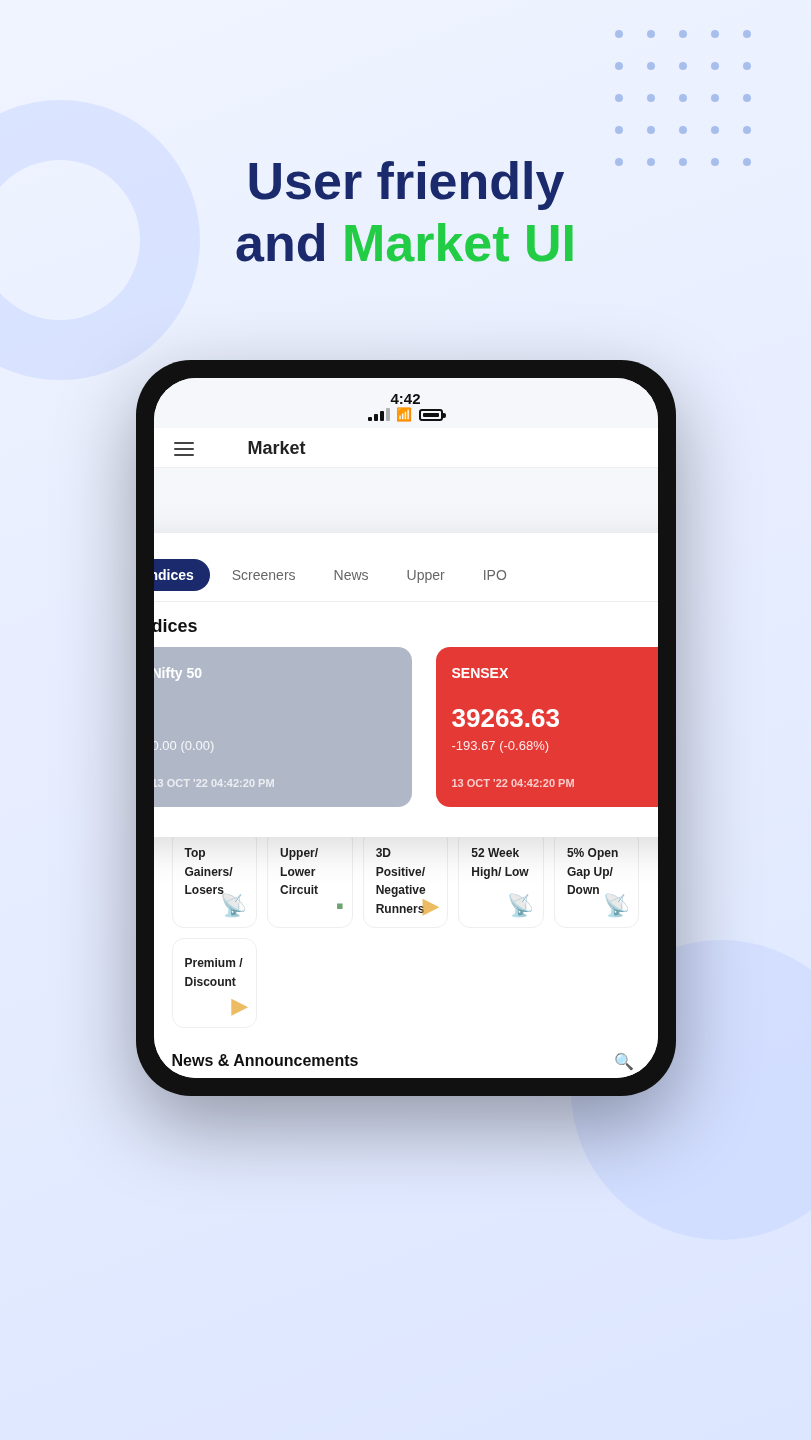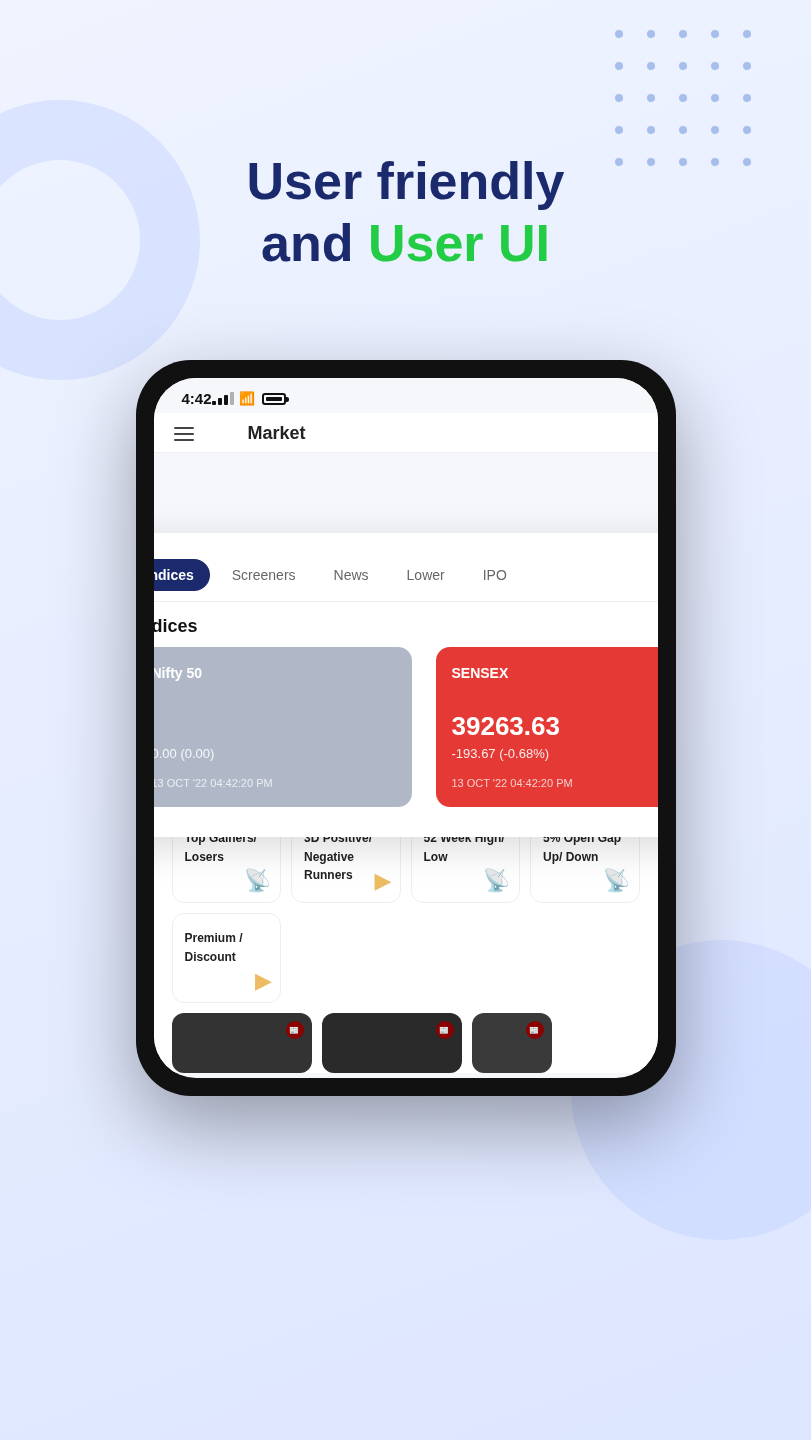--- a/index.html
+++ b/index.html
@@ -93,20 +93,21 @@
       position: relative;
       height: 700px;
     }
     .phone-notch-bar {
       background: #f5f7fa;
       display: flex;
       justify-content: flex-start;
       align-items: center;
       padding: 12px 28px 6px;
       position: relative;
+      flex-direction: column;
     }
     .status-time {
       font-size: 15px;
       font-weight: 700;
       color: #111;
     }
     .status-icons {
       display: flex;
       align-items: center;
       gap: 6px;
@@ -224,27 +225,28 @@
       margin-top: 20px;
     }
     .card-change {
       font-size: 13px;
       color: rgba(255,255,255,0.9);
       margin-top: 4px;
     }
     .card-date {
       font-size: 11px;
       color: rgba(255,255,255,0.75);
-      margin-top: 16px;
+      margin-top: 24px;
+      font-weight: bold;
     }
 
     
     .screener-grid {
       display: grid;
-      grid-template-columns: repeat(4, 1fr);
+      grid-template-columns: repeat(5, 1fr);
       gap: 10px;
       padding: 0 18px 10px;
     }
     .screener-card {
       background: white;
       border: 1px solid #eee;
       border-radius: 12px;
       padding: 14px 12px 10px;
       position: relative;
       min-height: 90px;
@@ -403,21 +405,21 @@
   <span></span>
     <span></span>
     <span></span>
     <span></span>
     <span></span>
 </div>
 
 <div class="hero-text">
   <h1>
     <span>User friendly</span><br>
-    <span>and </span><span class="green">User UI</span>
+    <span>and </span><span class="green">Market UI</span>
   </h1>
 </div>
 
 <div class="phone-container">
   <div class="phone-frame">
     <div class="phone-screen">
 
       <div class="notch"></div>
 
       <div class="phone-notch-bar">
@@ -444,21 +446,21 @@
         </div>
         <span class="header-title">Market</span>
       </div>
 
       <div class="overlay-card">
 
         <div class="tab-bar">
           <div class="tab-item active">Indices</div>
           <div class="tab-item">Screeners</div>
           <div class="tab-item">News</div>
-          <div class="tab-item">Lower</div>
+          <div class="tab-item">Upper</div>
           <div class="tab-item">IPO</div>
         </div>
 
         <div class="content-area">
           <div class="section-header">
             <span class="section-title">Indices</span>
 
           </div>
 
           <div class="index-cards">
@@ -483,37 +485,45 @@
         </div>
       </div>
 
       <div style="margin-top: 350px; background: white; padding-top: 10px;">
         <div class="screener-grid">
           <div class="screener-card">
             <span class="screener-card-title">Top Gainers/ Losers</span>
             <span class="screener-icon">📡</span>
           </div>
           <div class="screener-card">
+            <span class="screener-card-title">Upper/ Lower Circuit</span>
+            <span class="screener-icon" style="color: #2e7d32;">▪</span>
+          </div>
+          <div class="screener-card">
             <span class="screener-card-title">3D Positive/ Negative Runners</span>
             <span class="screener-icon" style="color: #e6a020;">▶</span>
           </div>
           <div class="screener-card">
             <span class="screener-card-title">52 Week High/ Low</span>
             <span class="screener-icon" style="color: #e6a020;">📡</span>
           </div>
           <div class="screener-card">
             <span class="screener-card-title">5% Open Gap Up/ Down</span>
             <span class="screener-icon" style="color: #e6a020;">📡</span>
           </div>
           <div class="screener-card">
             <span class="screener-card-title">Premium / Discount</span>
             <span class="screener-icon" style="color: #e6a020;">▶</span>
           </div>
         </div>
 
+        <div class="news-section-header">
+          <span class="news-title">News &amp; Announcements</span>
+          <div class="search-icon-circle">🔍</div>
+        </div>
         <div class="news-strip">
           <div class="news-card" style="background: #333;">
             <div class="news-card-icon">📰</div>
 
           </div>
           <div class="news-card" style="background: #2a2a2a;">
             <div class="news-card-icon">📰</div>
 
           </div>
           <div class="news-card" style="background: #3a3a3a; width: 80px;">

